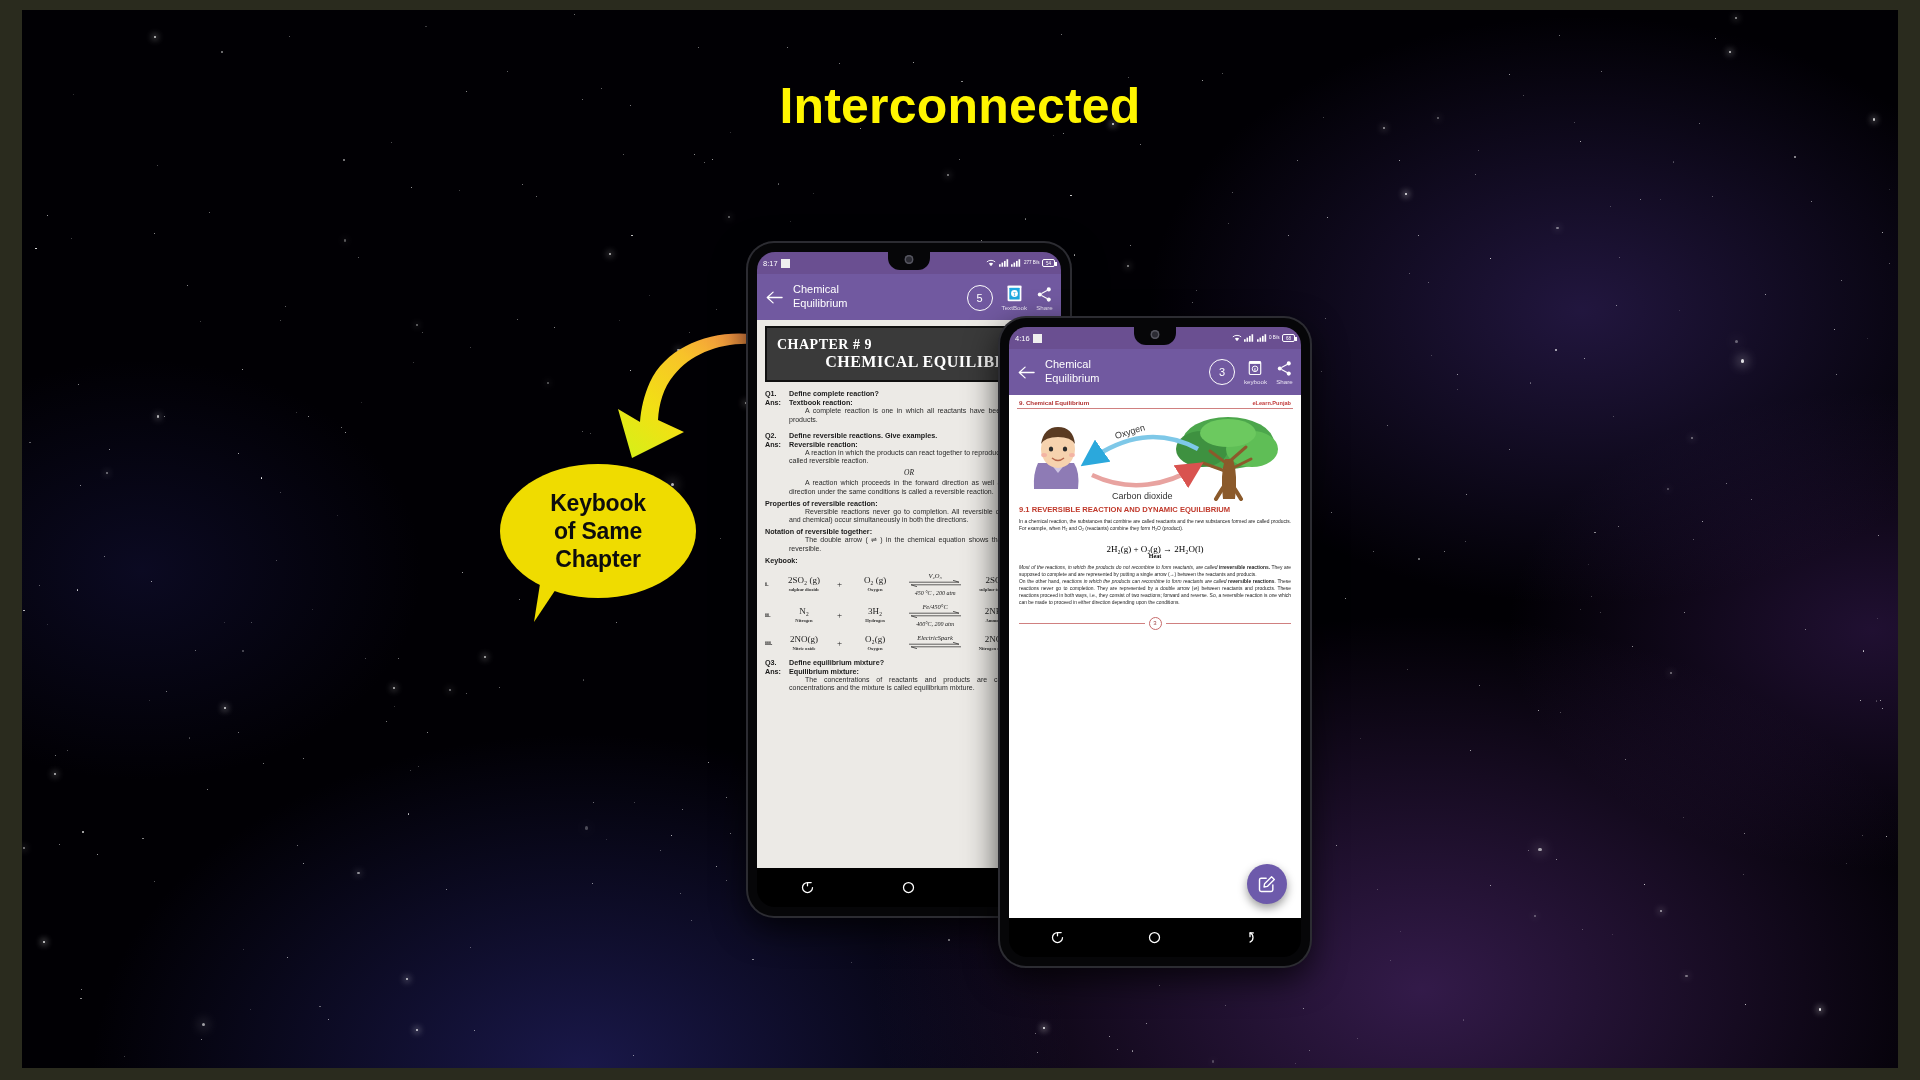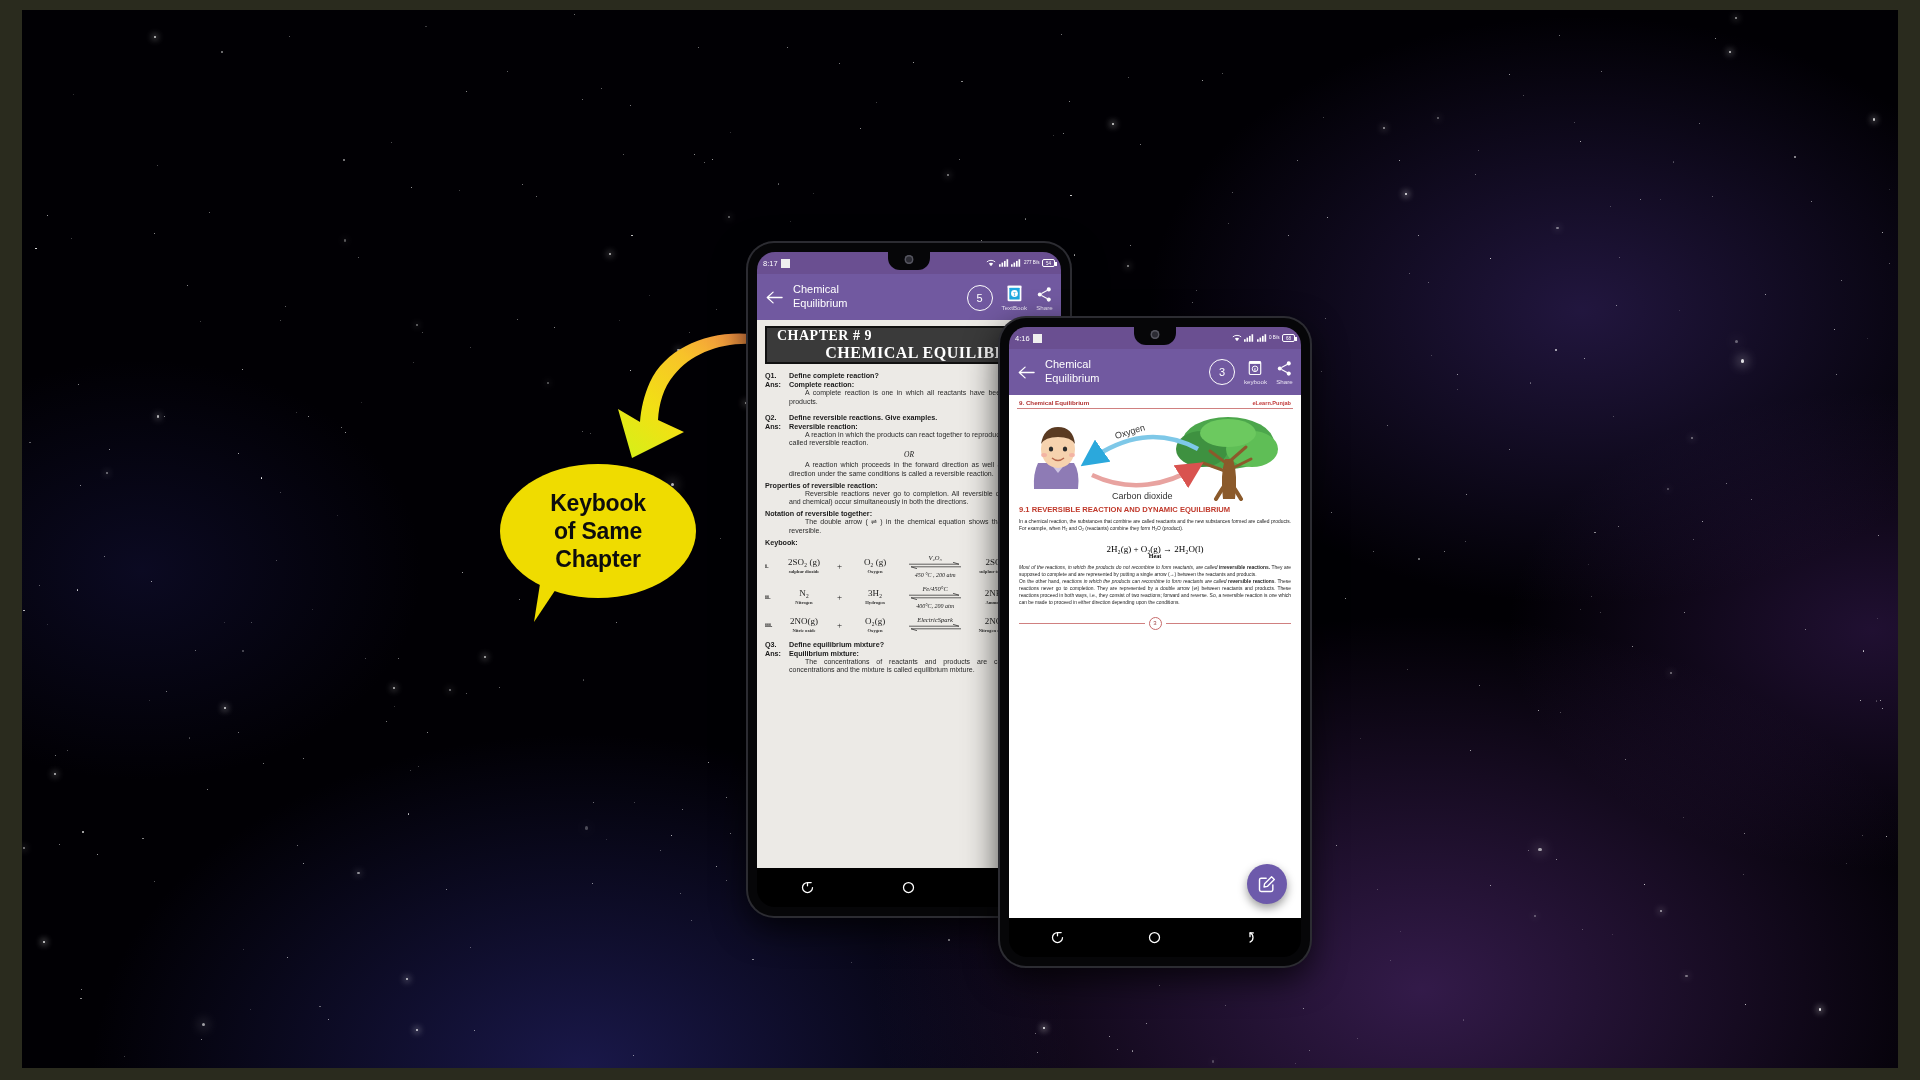--- a/index.html
+++ b/index.html
@@ -84,21 +84,21 @@
   }
 
   .screen { background:#f4f4f4; position:relative; overflow:hidden; }
 
   .navbar { background:#000; display:flex; align-items:center; justify-content:space-around; }
 
   
   .kb-page { background:#eceae6; padding:6px 8px 0 8px; height:100%;
              font-family:"Liberation Sans", sans-serif; color:#1a1a1a; }
   .kb-chapter {
-    background:#3a3a3a; color:#fff; border:2px solid #111; padding:0 10px; margin-bottom:7px;
+    background:#3a3a3a; color:#fff; border:2px solid #111; padding:9px 10px; margin-bottom:7px;
     font-family:"Liberation Serif", serif; font-weight:bold;
   }
   .kb-ch1 { font-size:14px; letter-spacing:.5px; }
   .kb-ch2 { font-size:16px; letter-spacing:.5px;text-align:right; }
   .kb-q { display:flex; gap:6px; font-size:7.2px; font-weight:bold; margin-top:6px; }
   .kb-q .lbl { width:18px; flex:0 0 18px; }
   .kb-a { display:flex; gap:6px; font-size:7.2px; font-weight:bold; }
   .kb-a .lbl { width:18px; flex:0 0 18px; }
   .kb-p { font-size:7px; text-align:justify; line-height:1.25; text-indent:16px; color:#2a2a2a; }
   .kb-or { font-size:7.5px; font-style:italic; text-align:center; margin:2px 0; font-family:"Liberation Serif",serif;}
@@ -559,20 +559,21 @@
         <i class="star" style="left:655.4px;top:339.2px;width:2.2px;height:2.2px;opacity:0.62;box-shadow:0 0 6.6000000000000005px 1.9800000000000002px rgba(255,255,255,0.31);"></i>
         <i class="star" style="left:1350.8px;top:540.9px;width:0.9px;height:0.9px;opacity:0.60;"></i>
         <i class="star" style="left:101.8px;top:1045.7px;width:0.9px;height:0.9px;opacity:0.40;"></i>
         <i class="star" style="left:914.3px;top:377.2px;width:1.4px;height:1.4px;opacity:0.66;"></i>
         <i class="star" style="left:722.6px;top:391.9px;width:2.2px;height:2.2px;opacity:0.90;box-shadow:0 0 6.6000000000000005px 1.9800000000000002px rgba(255,255,255,0.45);"></i>
         <i class="star" style="left:551.6px;top:3.7px;width:0.9px;height:0.9px;opacity:0.68;"></i>
       </div>
   </div>
 
   <div class="headline">
+    <div>Interconnected</div>
   </div>
 
   <svg class="arrow" viewBox="0 0 170 152">
     <defs>
       <linearGradient id="arrGrad" x1="1" y1="0" x2="0.1" y2="1">
         <stop offset="0%" stop-color="#F2864A"></stop>
         <stop offset="35%" stop-color="#F7C22A"></stop>
         <stop offset="70%" stop-color="#F2E014"></stop>
         <stop offset="100%" stop-color="#D7EF18"></stop>
       </linearGradient>
@@ -668,21 +669,21 @@
           <div class="kb-ch1">CHAPTER # 9</div>
           <div class="kb-ch2">CHEMICAL EQUILIBRIUM</div>
         </div>
 
         <div class="kb-q">
           <span class="lbl">Q1.</span>
           <span>Define complete reaction?</span>
         </div>
         <div class="kb-a">
           <span class="lbl">Ans:</span>
-          <span>Complete reaction:</span>
+          <span>Textbook reaction:</span>
         </div>
         <div class="kb-p" style="padding-left:24px;">A complete reaction is one in which all reactants have been converted into products.</div>
 
         <div class="kb-q">
           <span class="lbl">Q2.</span>
           <span>Define reversible reactions. Give examples.</span>
         </div>
         <div class="kb-a">
           <span class="lbl">Ans:</span>
           <span>Reversible reaction:</span>

